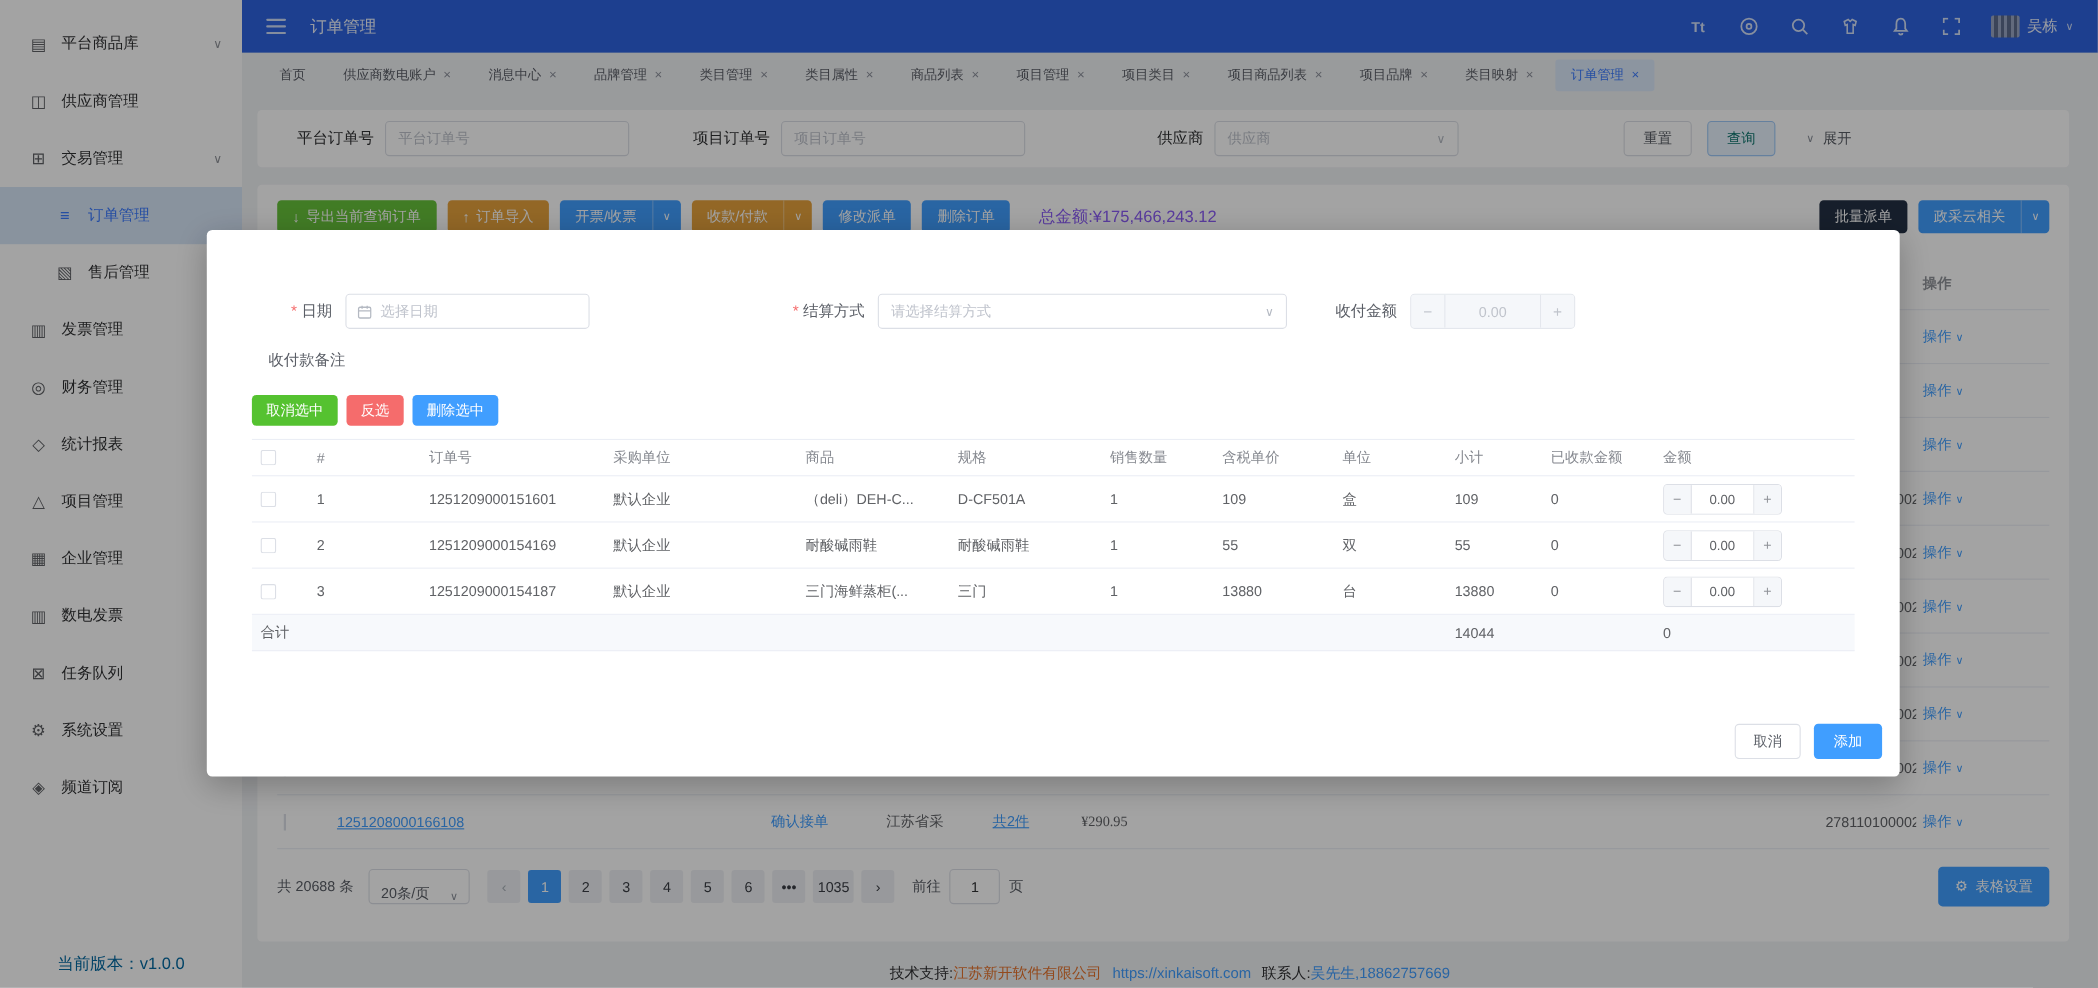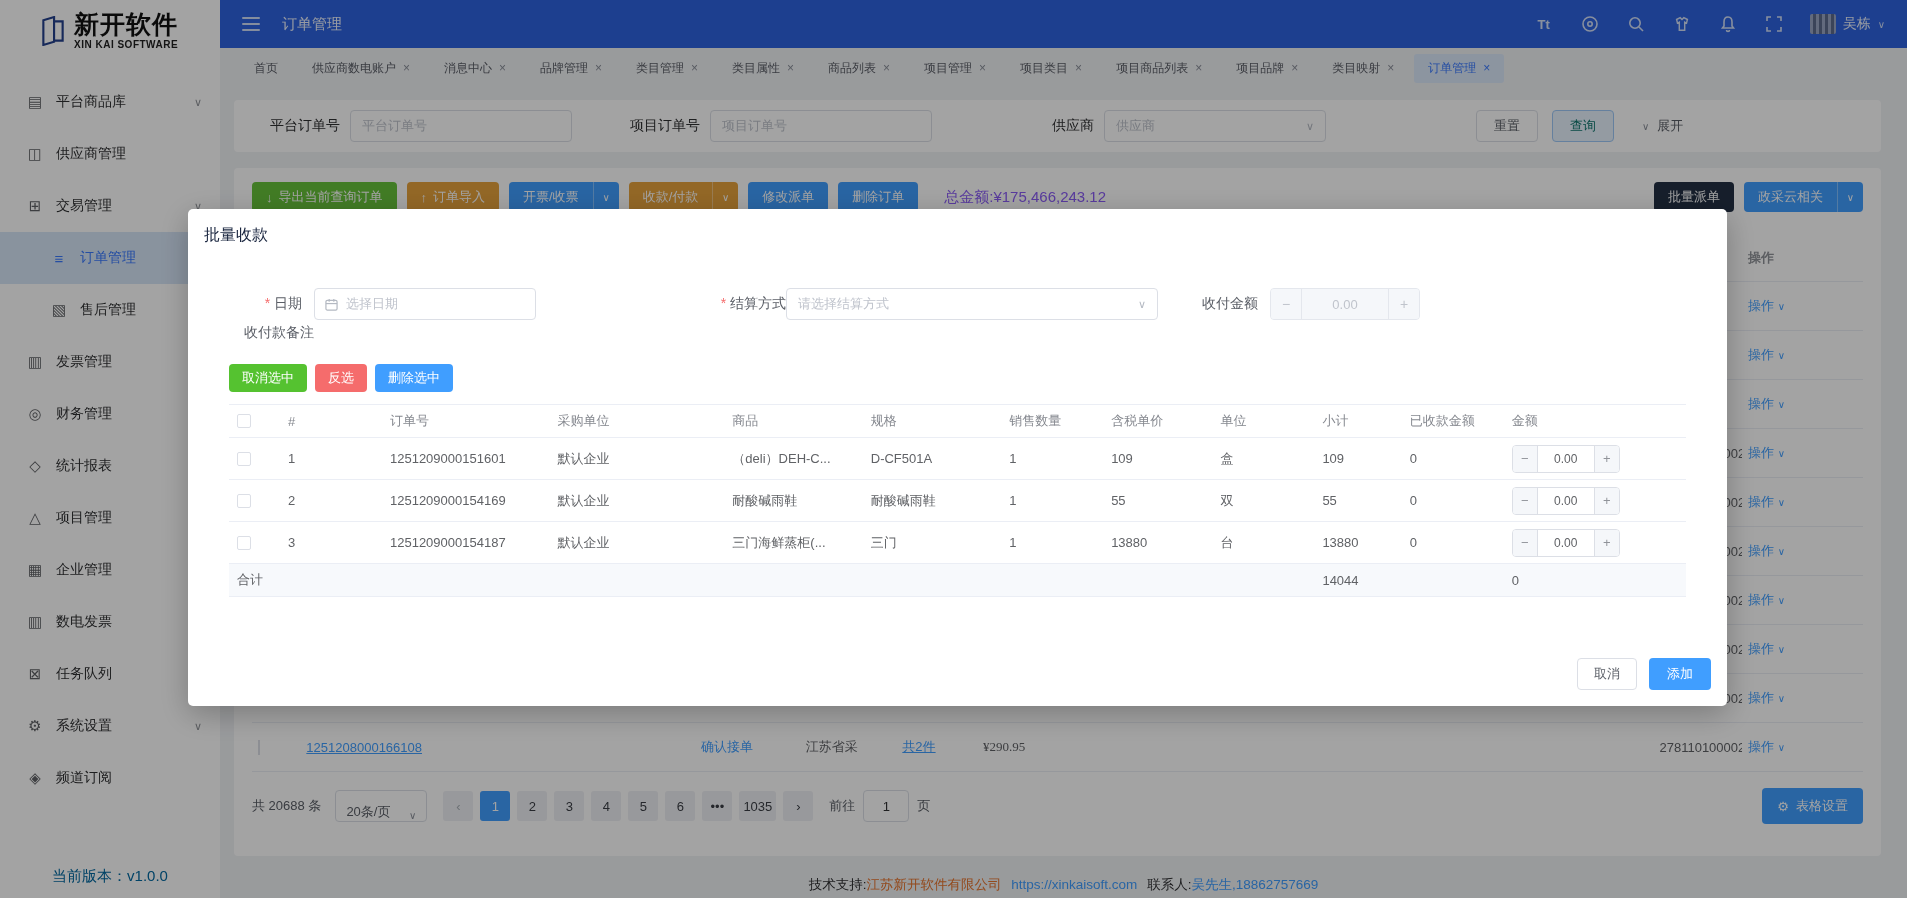--- a/index.html
+++ b/index.html
@@ -95,26 +95,26 @@
   .page-footer .f-contact { color:#409eff; cursor:pointer; }
 
   
   .overlay { position:fixed; inset:0; background:rgba(0,0,0,.36); z-index:5; }
   .modal { position:fixed; left:188px; top:209px; width:1539px; height:497px; background:#fff; border-radius:5px; box-shadow:0 8px 30px rgba(0,0,0,.25); z-index:10; padding:16px 16px 0 16px; }
   .m-title { font-size:16px; color:#17233d; }
   .m-form1 { display:flex; align-items:center; margin-top:42px; }
   .m-label { font-size:14px; color:#5a5e66; white-space:nowrap; text-align:right; }
   .req::before { content:"* "; color:#f56c6c; }
   .f-date { width:222px; height:32px; border:1px solid #dcdfe6; border-radius:4px; display:flex; align-items:center; gap:8px; padding:0 10px; margin-left:12px; color:#bfc3cc; font-size:13px; }
-  .f-select { width:372px; height:32px; border:1px solid #dcdfe6; border-radius:4px; display:flex; align-items:center; justify-content:space-between; padding:0 11px; color:#bfc3cc; font-size:13px; }
+  .f-select { width:372px; height:32px; border:1px solid #dcdfe6; border-radius:4px; display:flex; align-items:center; justify-content:space-between; padding:0 11px; margin-left:12px; color:#bfc3cc; font-size:13px; }
   .f-select .arr, .f-date .cal { color:#b4b9c2; font-size:11px; }
   .stepper { display:flex; align-items:stretch; height:32px; border:1px solid #e4e7ed; border-radius:4px; overflow:hidden; margin-left:12px; background:#f5f7fa; }
   .stepper .sbtn { width:30px; display:flex; align-items:center; justify-content:center; color:#c0c4cc; background:#f5f7fa; font-size:14px; cursor:pointer; }
   .stepper .sval { width:88px; display:flex; align-items:center; justify-content:center; color:#c0c4cc; font-size:13px; background:#f5f7fa; border-left:1px solid #e4e7ed; border-right:1px solid #e4e7ed; }
-  .m-form2 { display:flex; align-items:center; margin-top:4px; }
+  .m-form2 { display:flex; align-items:center; margin-top:20px; }
   .f-remark { width:881px; height:32px; border:1px solid #dcdfe6; border-radius:4px; display:flex; align-items:center; padding:0 11px; margin-left:18px; color:#bfc3cc; font-size:13px; }
   .m-toolbar { display:flex; align-items:center; gap:8px; margin-top:22px; margin-left:25px; }
   .tbtn { height:28px; padding:0 13px; border-radius:4px; color:#fff; font-size:13px; display:flex; align-items:center; cursor:pointer; }
   .tbtn.green { background:#55c230; } .tbtn.red { background:#f56c6c; } .tbtn.blue { background:#409eff; }
 
   .m-table { margin:12px 25px 0 25px; font-size:13px; color:#606266; border-top:1px solid #ebeef5; }
   .mrow { display:flex; align-items:center; border-bottom:1px solid #ebeef5; }
   .mrow.head { height:33px; color:#85888f; }
   .mrow.body { height:42px; }
   .mrow.sum { height:33px; background:#f7f9fc; color:#606266; }
@@ -125,30 +125,20 @@
   .m-footer { position:absolute; right:16px; bottom:16px; display:flex; gap:12px; }
   .mf-cancel { height:32px; padding:0 16px; border:1px solid #dcdfe6; border-radius:4px; background:#fff; color:#5a5e66; font-size:13px; display:flex; align-items:center; cursor:pointer; }
   .mf-ok { height:32px; padding:0 18px; border-radius:4px; background:#409eff; color:#fff; font-size:13px; display:flex; align-items:center; cursor:pointer; }
 </style>
 </head>
 <body>
 
 <div class="app">
 
   <aside class="sidebar">
-    <div class="logo">
-      <svg width="26" height="30" viewBox="0 0 24 28">
-        <path d="M3 4 L13 1 L13 24 L3 27 Z" fill="none" stroke="#24418e" stroke-width="2"></path>
-        <path d="M13 5 H21 V23 H13" fill="none" stroke="#24418e" stroke-width="2"></path>
-      </svg>
-      <div>
-        <div class="logo-cn">新开软件</div>
-        <div class="logo-en">XIN KAI SOFTWARE</div>
-      </div>
-    </div>
     <nav class="menu" id="sideMenu">
         <div class="menu-item">
           <span class="mi">▤</span>
           <span>平台商品库</span>
           <span class="arr">∨</span>
         </div>
         <div class="menu-item">
           <span class="mi">◫</span>
           <span>供应商管理</span>
         </div>
@@ -604,21 +594,20 @@
       <span>技术支持:</span><span class="f-company">江苏新开软件有限公司</span>
       <span class="f-url">https://xinkaisoft.com</span>
       <span>联系人:</span><span class="f-contact">吴先生,18862757669</span>
     </div>
   </div>
 </div>
 
 <div class="overlay"></div>
 
 <section class="modal">
-  <div class="m-title">批量收款</div>
 
   <div class="m-form1">
     <span class="m-label req" style="width:98px;">日期</span>
     <div class="f-date">
       <svg class="cal" width="13" height="13" viewBox="0 0 14 14">
           <rect x="1" y="2.5" width="12" height="10.5" rx="1.5" fill="none" stroke="#b4b9c2" stroke-width="1.3"></rect>
           <line x1="1" y1="6" x2="13" y2="6" stroke="#b4b9c2" stroke-width="1.3"></line>
           <line x1="4.5" y1="1" x2="4.5" y2="4" stroke="#b4b9c2" stroke-width="1.3"></line>
           <line x1="9.5" y1="1" x2="9.5" y2="4" stroke="#b4b9c2" stroke-width="1.3"></line>
         </svg>

